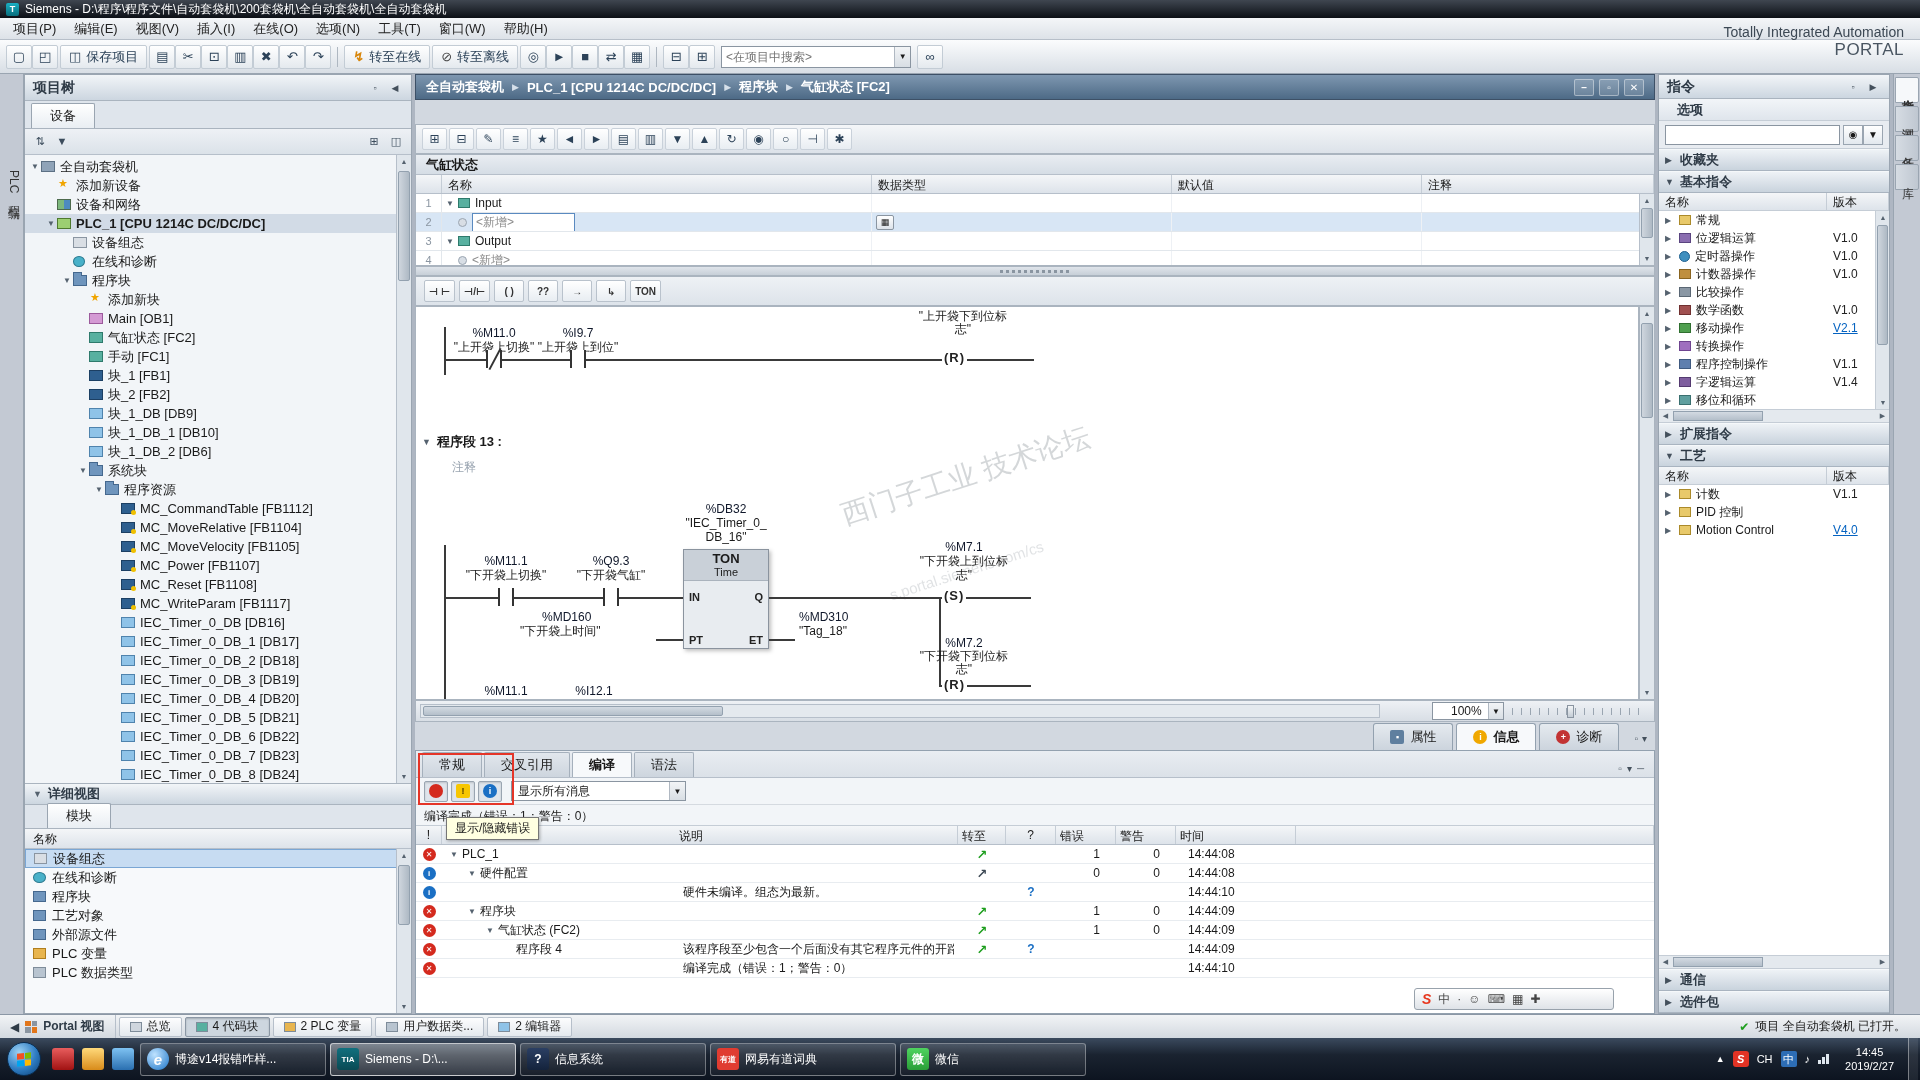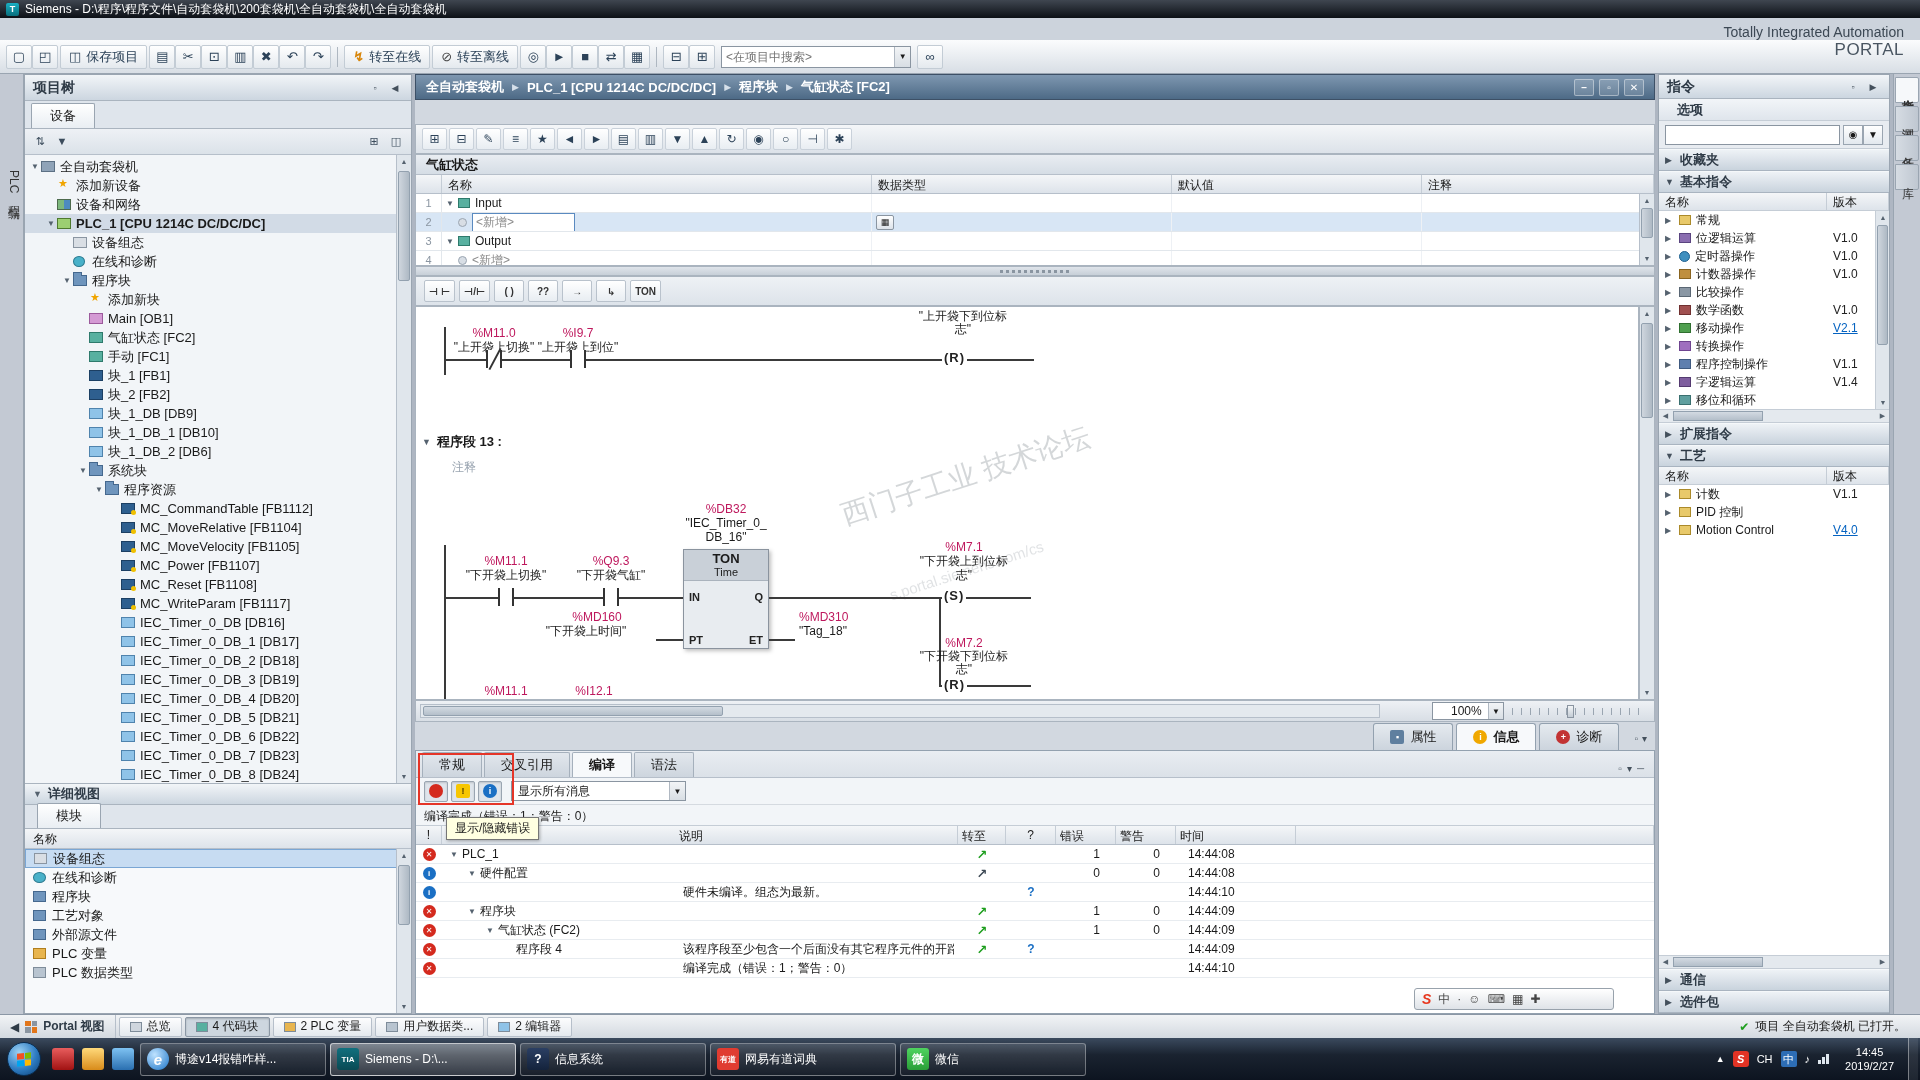--- a/index.html
+++ b/index.html
@@ -59,21 +59,21 @@
 .tic-fbsys{background:#2e5f8f;border:1px solid #1c3f63}
 .tic-fbsys::after{content:"";position:absolute;right:-2px;bottom:-2px;width:5px;height:5px;background:#f0c000;border-radius:50%}
 .tlb{overflow:hidden;text-overflow:ellipsis}
 .fw-true{font-weight:bold}
 .sel-true{background:#d2dbe6}
 .vscroll{position:absolute;right:0;top:0;width:15px;height:100%;background:#e0e6ec;border-left:1px solid #b6bfca}
 .sarr{position:absolute;left:0;width:14px;height:13px;font-size:7px;display:flex;align-items:center;justify-content:center;color:#55626f}
 .sarr.dn{bottom:0;top:auto}
 .sthumb{position:absolute;left:1px;width:12px;background:linear-gradient(90deg,#cfd6de,#aeb9c4);border:1px solid #93a1af;border-radius:2px}
 .dv-head{height:22px;background:linear-gradient(#f2f5f8,#ccd6e0);border-top:1px solid #aab4bf;border-bottom:1px solid #aab4bf;display:flex;align-items:center;gap:6px;padding:0 8px;font-weight:bold;color:#2f3b47;font-size:13px;flex:0 0 22px}
-.dv-tab-row{height:16px;background:#dfe5ec;border-bottom:1px solid #aab4bf;display:flex;align-items:flex-end;padding:0 12px;flex:0 0 24px}
+.dv-tab-row{height:16px;background:#dfe5ec;border-bottom:1px solid #aab4bf;display:flex;align-items:flex-end;padding:0 22px;flex:0 0 24px}
 .dv-colhead{height:20px;background:linear-gradient(#f4f6f8,#dde3ea);border-bottom:1px solid #b6bfca;padding:2px 8px;font-size:12px;flex:0 0 20px}
 .dv-list{flex:1;background:#f7f9fb;position:relative;overflow:hidden}
 .ditem{height:19px;display:flex;align-items:center;gap:6px;padding:0 8px;font-size:13px}
 .ditem.sel-true{background:#c7dcf2;border:1px solid #7aa6d4}
 .dic{width:13px;height:11px;flex:0 0 13px}
 .dic-config{background:#d9dee4;border:1px solid #8a95a1}
 .dic-diag{background:#49b1c9;border:1px solid #2a7a90;border-radius:50%;width:12px}
 .dic-folder{background:#6f95bd;border:1px solid #45688e}
 .dic-tags{background:#e8b54f;border:1px solid #b07e1e}
 .dic-types{background:#b8c4d0;border:1px solid #7e8c9a}
@@ -107,22 +107,22 @@
 .split-dots{width:70px;height:3px;background:repeating-linear-gradient(90deg,#8a95a1 0 3px,transparent 3px 6px)}
 .favbar{position:absolute;top:202px;width:100%;height:30px;background:linear-gradient(#eef1f5,#dde3ea);border:1px solid #aab4bf;display:flex;align-items:center;gap:4px;padding:0 8px}
 .fav-ic{min-width:30px;height:22px;border:1px solid #b9c2cc;background:linear-gradient(#fff,#e8edf2);border-radius:2px;display:inline-flex;align-items:center;justify-content:center;font-size:10px;color:#333;padding:0 4px;font-weight:bold;white-space:nowrap}
 
 
 .ladder{position:absolute;top:232px;left:0;width:1224px;height:394px;background:#fff;border:1px solid #aab4bf;overflow:hidden}
 .lvscroll{position:absolute;top:232px;left:1224px;width:16px;height:394px;background:#e0e6ec;border:1px solid #aab4bf}
 .lw{position:absolute;height:2px;background:#3a3a3a}
 .lv{position:absolute;width:2px;background:#3a3a3a}
 .lbl{position:absolute;font-size:12px;text-align:center;white-space:nowrap;overflow:hidden;line-height:13px}
-.lbl.ra{text-align:center}.lbl.la{text-align:left}
-.addr{color:#be185d}
+.lbl.ra{text-align:left}.lbl.la{text-align:left}
+.addr{color:#0f172a}
 .nm{color:#1a1a1a}
 .contact{position:absolute;width:16px;height:18px;border-left:2px solid #333;border-right:2px solid #333;background:#fff}
 .contact.nc i{position:absolute;left:6px;top:-3px;width:2px;height:24px;background:#333;transform:rotate(28deg)}
 .coil{position:absolute;font-size:13px;font-weight:bold;background:#fff;padding:0 2px;color:#222;letter-spacing:1px}
 .net-head{position:absolute;font-size:13px;display:flex;gap:6px;align-items:center;color:#1a1a1a}
 .tw2{font-size:9px;color:#55626f}
 .net-comment{position:absolute;color:#9aa5b1;font-size:12px}
 .ton{position:absolute;width:86px;height:100px;background:#e8ecf0;border:1px solid #8a939e;box-shadow:2px 2px 4px rgba(0,0,0,.25)}
 .ton-hd{background:#c9d0d8;border-bottom:1px solid #aab3bd;text-align:center;padding:2px 0}
 .ton-t{font-weight:bold;font-size:13px;line-height:14px}
@@ -285,20 +285,32 @@
 </head>
 <body>
 
 <div id="root">
 
   <div id="titlebar">
     <span class="tia-ico">T</span>
     <span>Siemens  -  D:\程序\程序文件\自动套袋机\200套袋机\全自动套袋机\全自动套袋机</span>
   </div>
 
+  <div id="menubar">
+
+  <span class="menu-item">项目(P)</span>
+      <span class="menu-item">编辑(E)</span>
+      <span class="menu-item">视图(V)</span>
+      <span class="menu-item">插入(I)</span>
+      <span class="menu-item">在线(O)</span>
+      <span class="menu-item">选项(N)</span>
+      <span class="menu-item">工具(T)</span>
+      <span class="menu-item">窗口(W)</span>
+      <span class="menu-item">帮助(H)</span>
+    </div>
 
   <div id="toolbar">
     <span><span class="tb-btn">▢</span><span class="tb-btn">◰</span></span>
     <button class="tb-btn tb-text">
         <span>◫</span>
         <span>保存项目</span>
       </button>
     <span><span class="tb-btn">▤</span><span class="tb-btn">✂</span><span class="tb-btn">⊡</span><span class="tb-btn">▥</span><span class="tb-btn">✖</span><span class="tb-btn">↶</span><span class="tb-btn">↷</span></span>
     <span class="tb-sep"></span>
     <button class="tb-btn tb-text">

